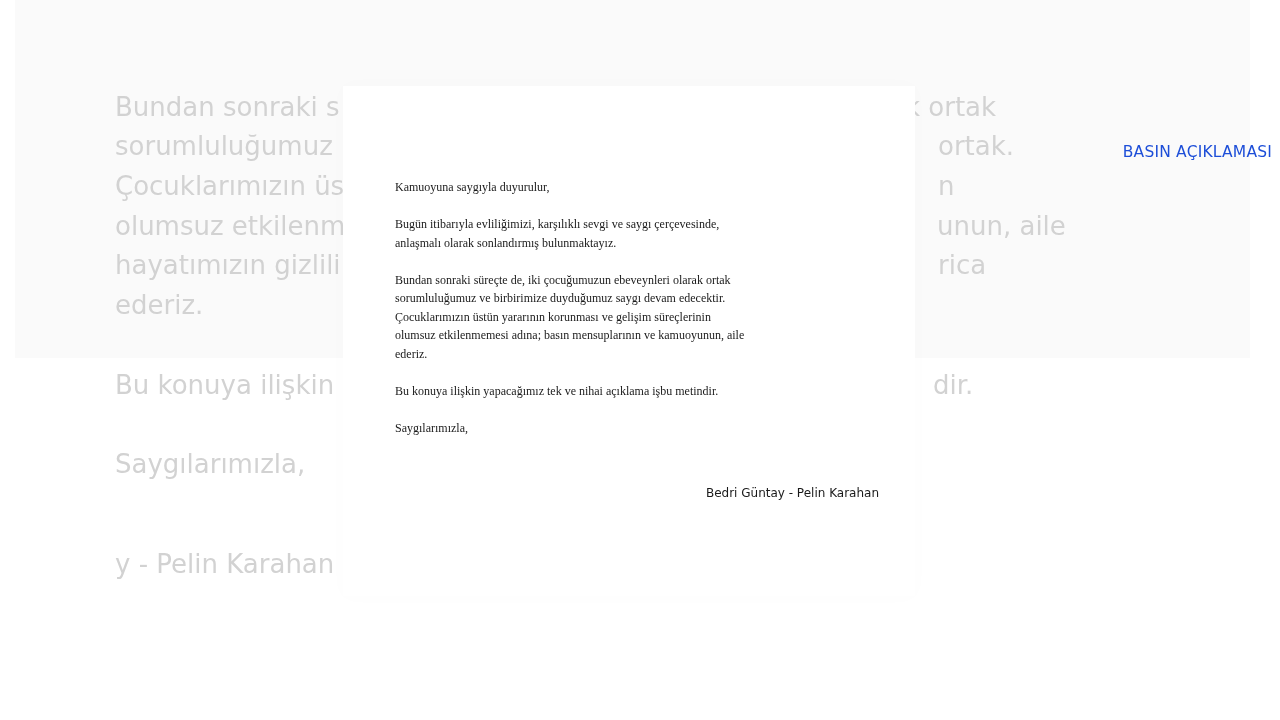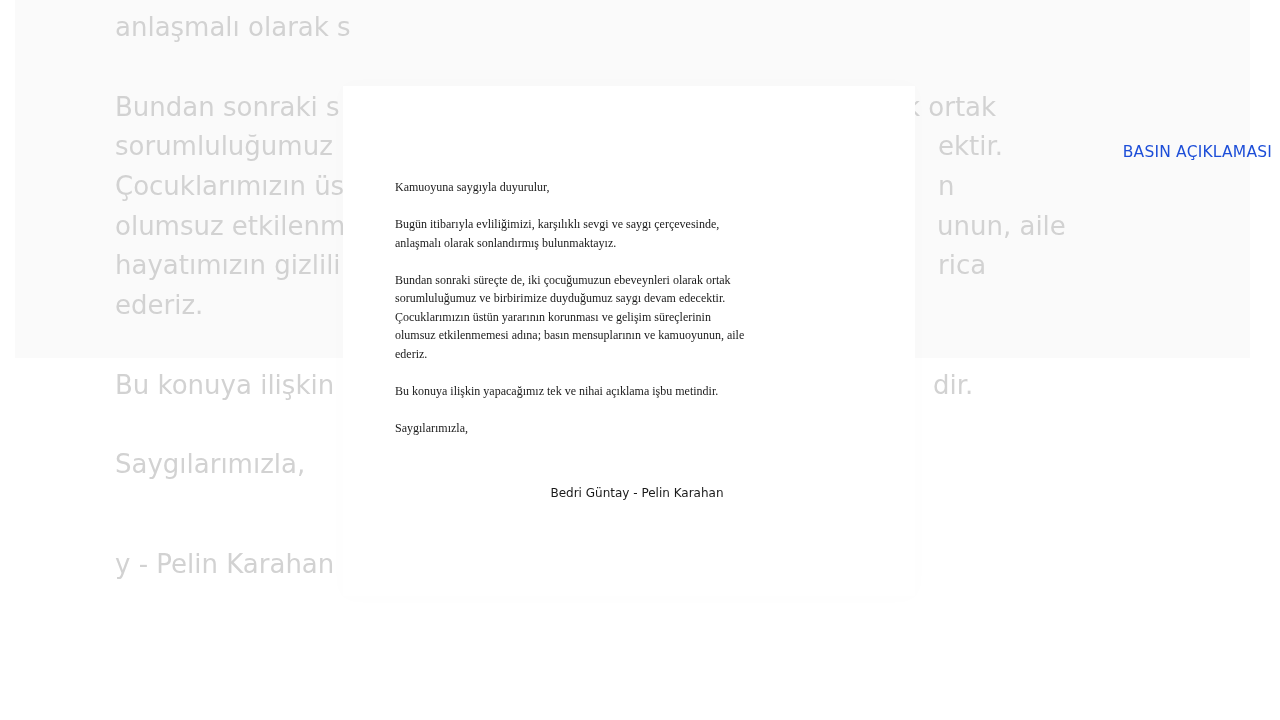--- a/index.html
+++ b/index.html
@@ -82,44 +82,43 @@
     }
     .card-body .line {
       display: block;
       white-space: nowrap;
     }
     .card-signature {
       position: absolute;
       left: 395px;
       top: 484px;
       width: 484px;
-      text-align: center;
+      text-align: right;
       font-size: 12px;
       line-height: 18px;
       color: #1a1a1a;
     }
   </style>
 </head>
 <body>
 
 <div class="bg-panel"></div>
 
 <div class="bg-doc">
-  <span class="bg-line" style="top:8px">anlaşmalı olarak s</span>
   <span class="bg-line" style="top:88px">Bundan sonraki s</span>
   <span class="bg-line" style="top:127px">sorumluluğumuz</span>
   <span class="bg-line" style="top:167px">Çocuklarımızın üs</span>
   <span class="bg-line" style="top:207px">olumsuz etkilenm</span>
   <span class="bg-line" style="top:246px">hayatımızın gizlili</span>
   <span class="bg-line" style="top:286px">ederiz.</span>
   <span class="bg-line" style="top:366px">Bu konuya ilişkin</span>
   <span class="bg-line" style="top:445px">Saygılarımızla,</span>
 
   <span class="bg-line" style="left:790px;top:88px">k ortak</span>
-  <span class="bg-line" style="left:823px;top:127px">ektir.</span>
+  <span class="bg-line" style="left:823px;top:127px">ortak.</span>
   <span class="bg-line" style="left:823px;top:167px">n</span>
   <span class="bg-line" style="left:822px;top:207px">unun, aile</span>
   <span class="bg-line" style="left:823px;top:246px">rica</span>
   <span class="bg-line" style="left:818px;top:366px">dir.</span>
 
   <span class="bg-signature" style="top:545px">y - Pelin Karahan</span>
 </div>
 
 <div class="card"></div>
 

